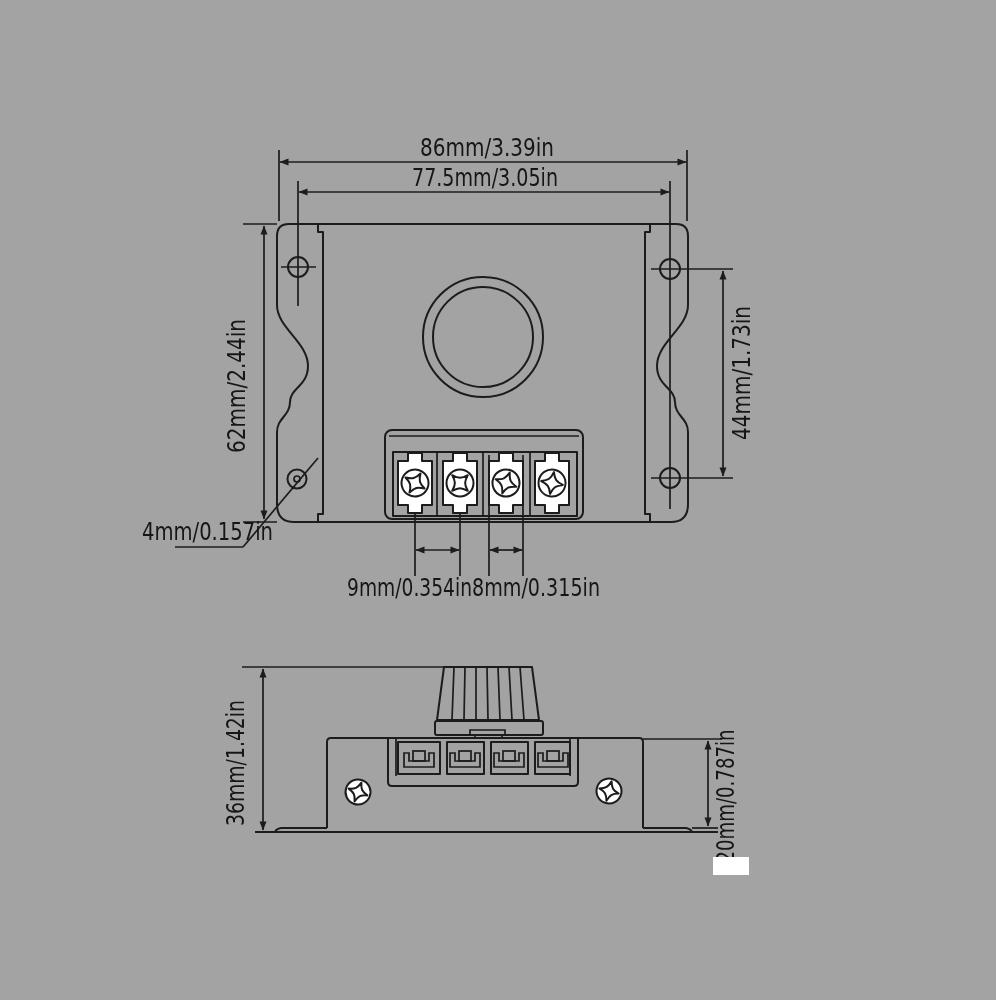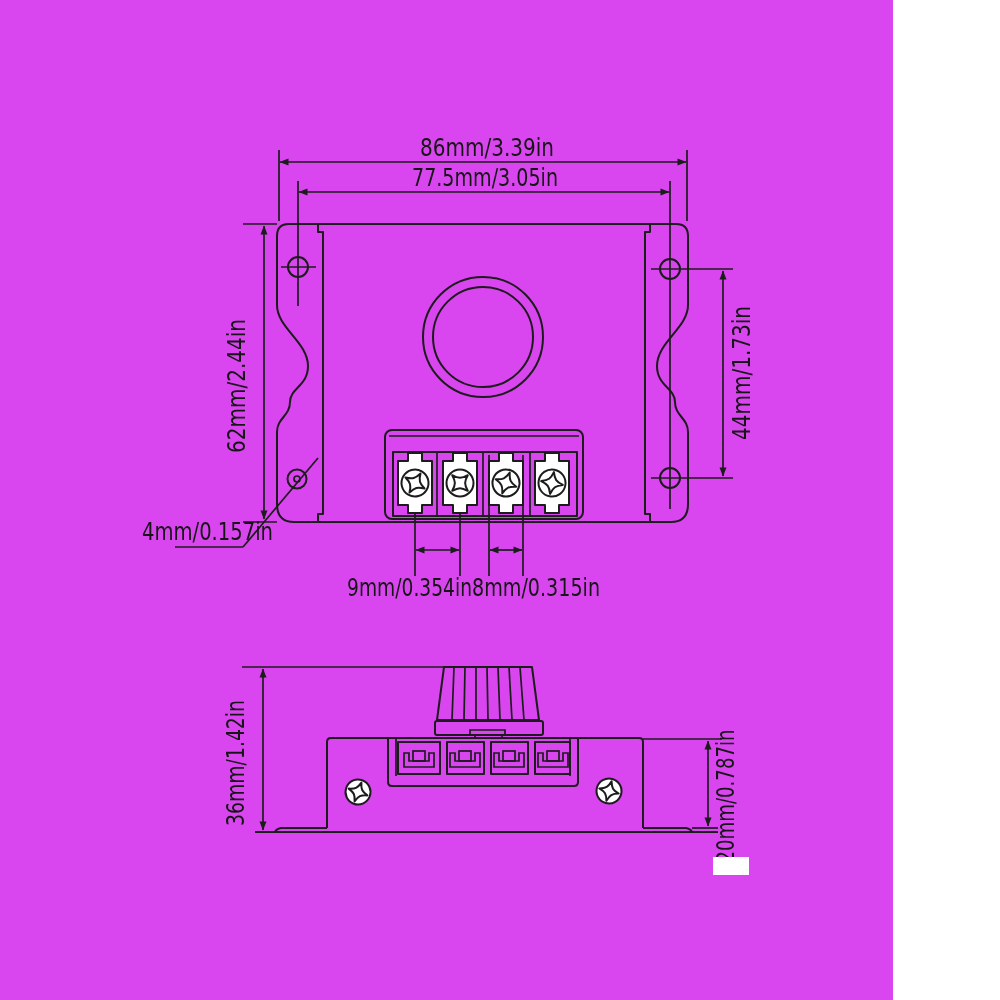--- a/index.html
+++ b/index.html
@@ -1,16 +1,16 @@
 <!DOCTYPE html>
 <html><head>
 <meta charset="utf-8">
 <style>
   html,body{margin:0;padding:0;background:#ffffff;}
-  .stage{position:relative;width:893px;height:1000px;background:#d946ef;overflow:hidden;
+  .stage{position:relative;width:996px;height:1000px;background:#a3a3a3;overflow:hidden;
          font-family:"DejaVu Sans", sans-serif;}
   svg{position:absolute;left:0;top:0;}
   .ln{stroke:#1c1c1c;stroke-width:2;fill:none;stroke-linejoin:round;stroke-linecap:butt;}
   .thin{stroke:#1c1c1c;stroke-width:1.7;fill:none;}
   .fw{fill:#ffffff;}
   .dimtext{font-size:24px;fill:#161616;}
 </style>
 </head>
 <body>
 

